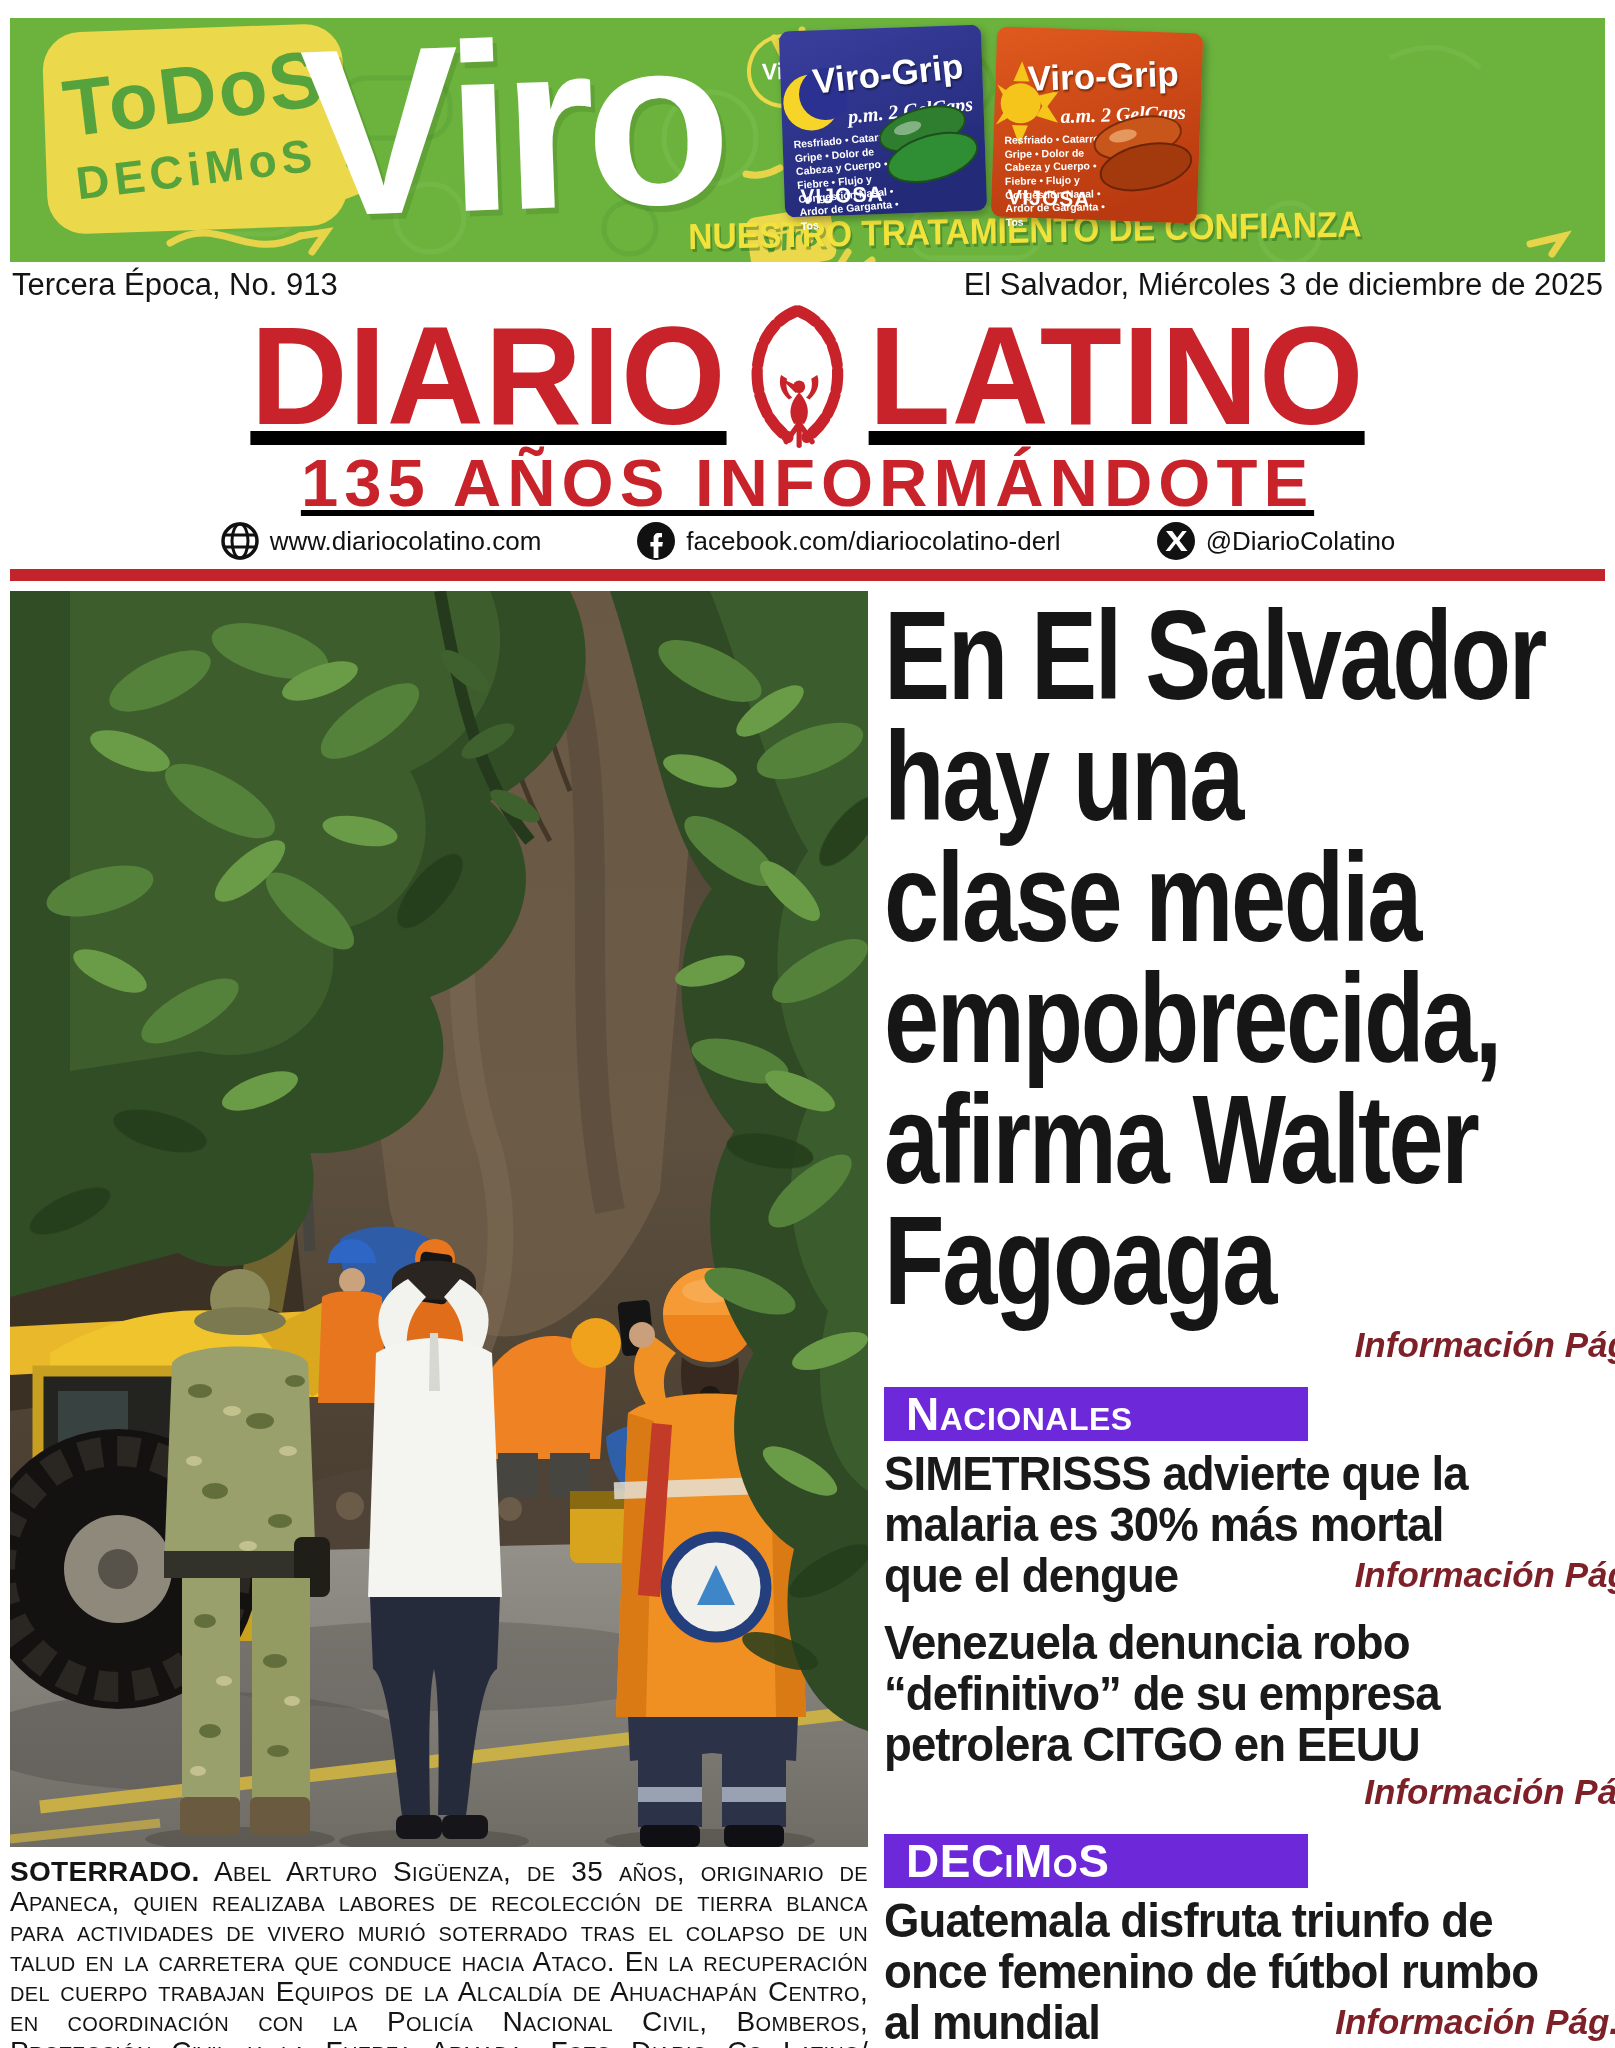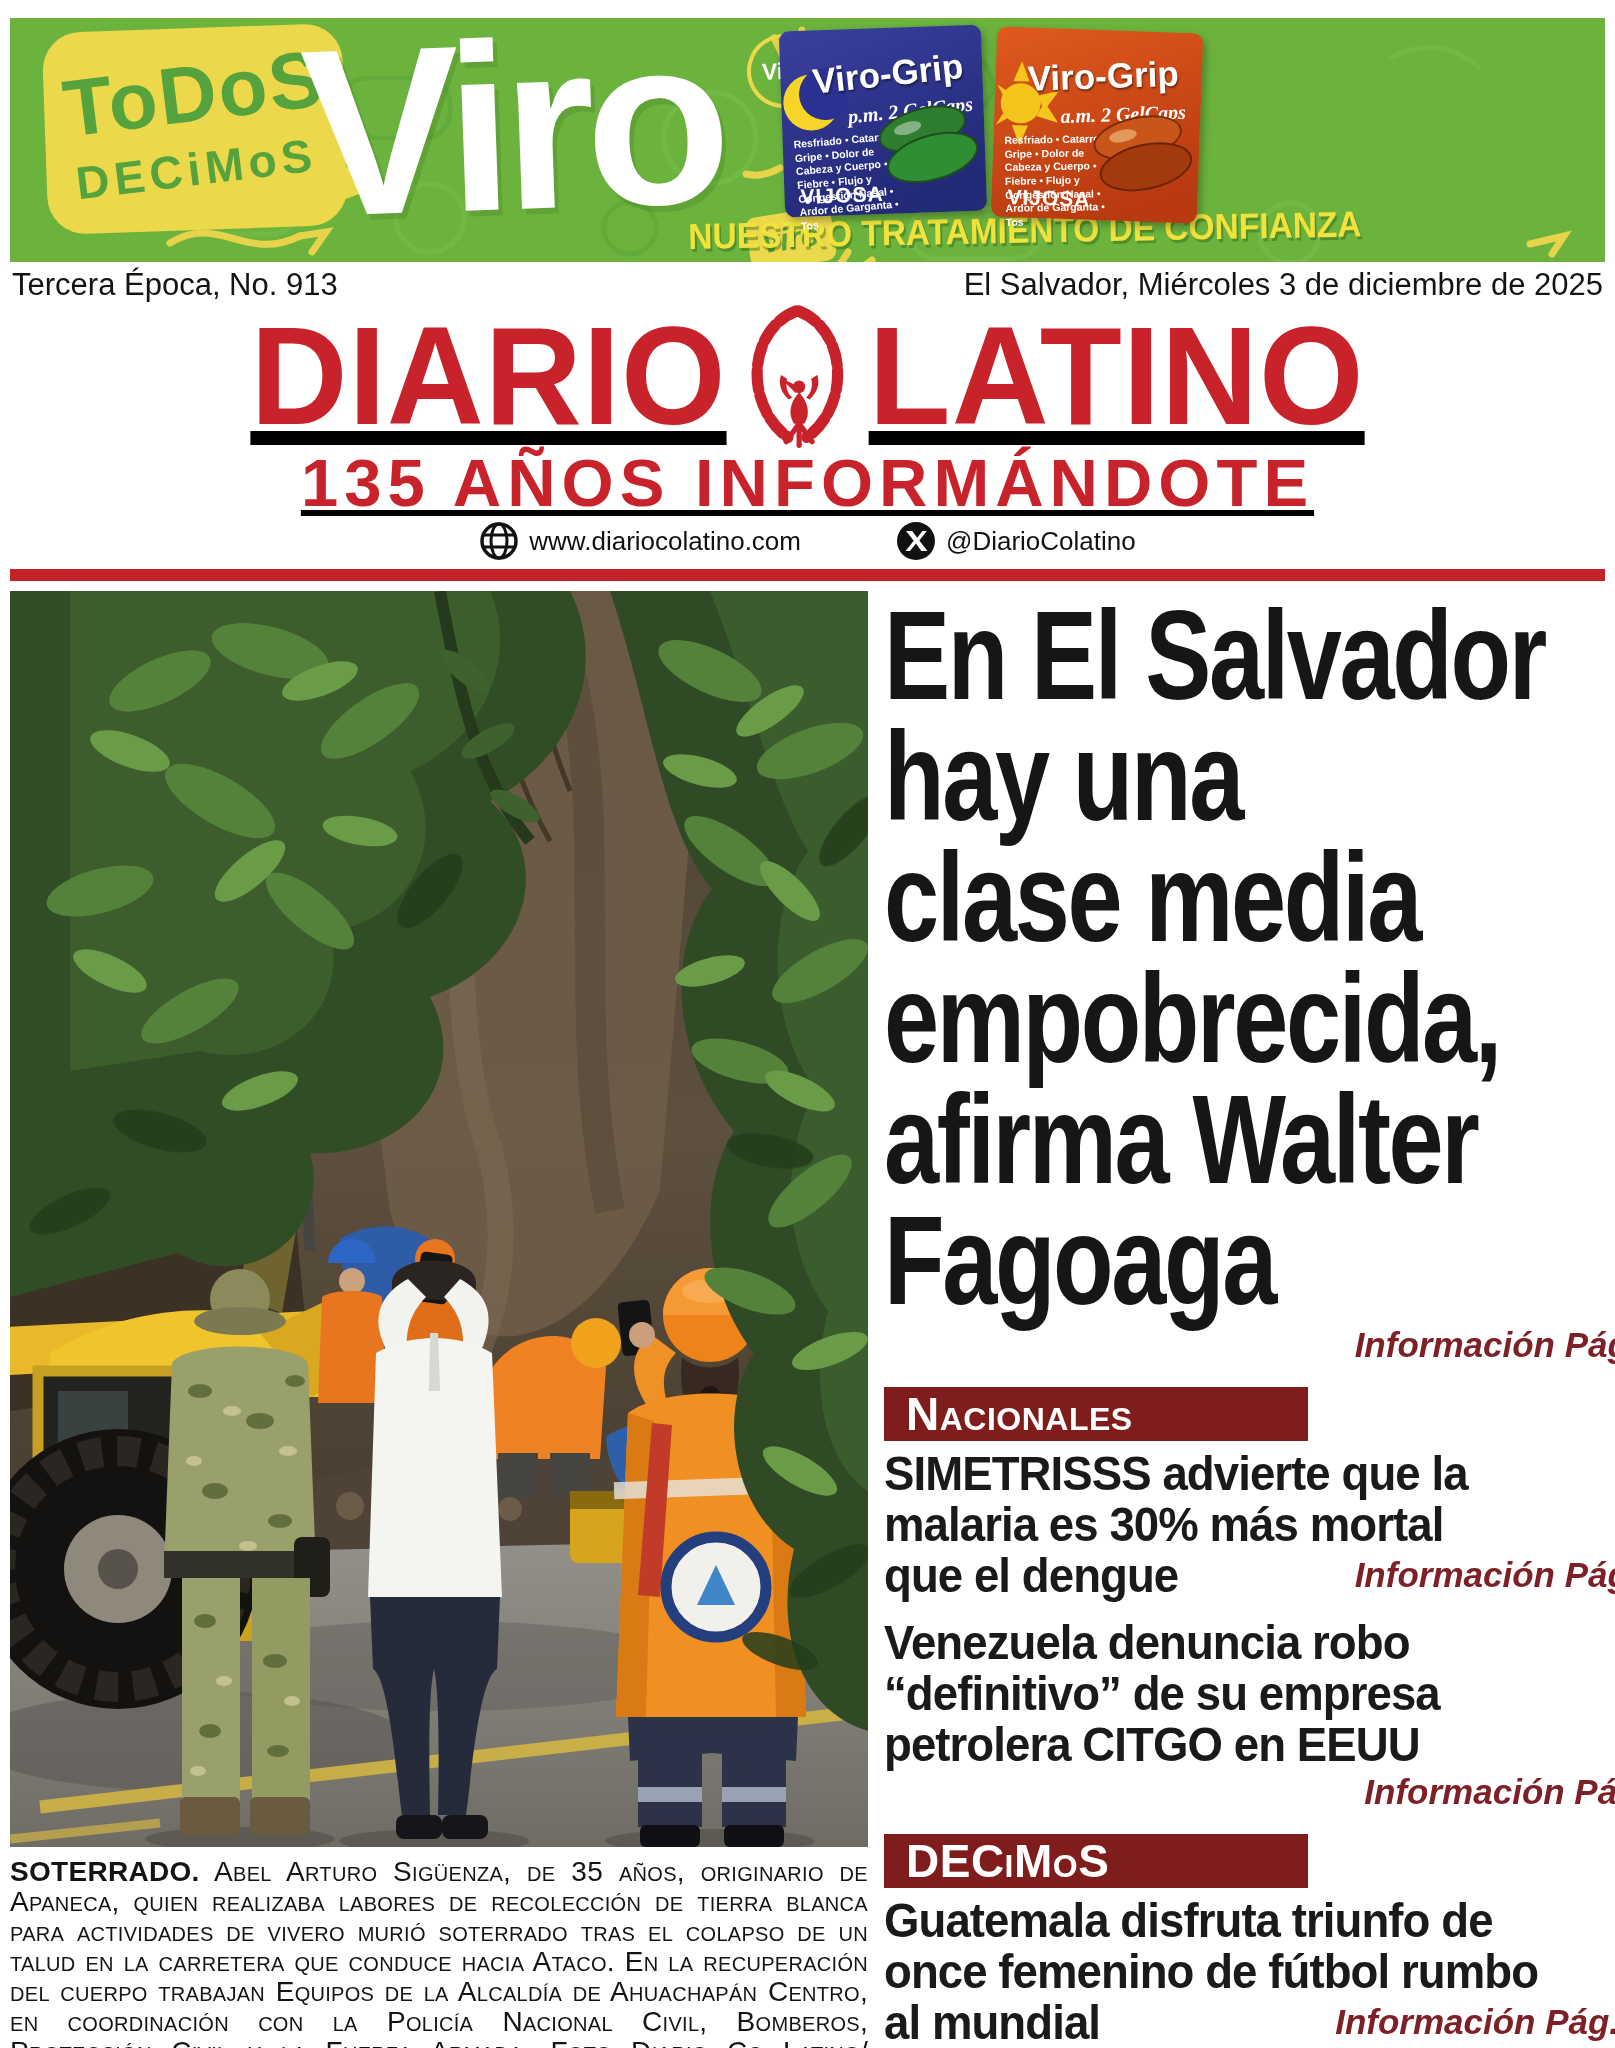--- a/index.html
+++ b/index.html
@@ -57,21 +57,21 @@
   .caption { margin-top:10px; font-size:28px; line-height:30px; text-align:justify; color:#141414;
              font-variant:small-caps; letter-spacing:.3px; }
   .caption-lead { text-transform:uppercase; font-weight:700; font-variant:normal; }
 
   .right-col { padding-top:4px; }
   .lead-headline { font-size:127px; line-height:121px; font-weight:700; color:#161616; letter-spacing:-3px;
                    transform:scaleX(.78); transform-origin:left top; width:129%; }
   .lead-headline span, .section-headline span { display:block; }
   .info-pag { text-align:right; font-size:35px; font-weight:700; font-style:italic; color:#7d2027; padding-right:6px; margin-top:4px; }
   .section { margin-top:22px; }
-  .section-bar { width:424px; height:54px; background:#7f1d1d; display:flex; align-items:center; padding-left:22px; }
+  .section-bar { width:424px; height:54px; background:#6d28d9; display:flex; align-items:center; padding-left:22px; }
   .section-bar span { color:#fff; font-size:46px; font-weight:700; font-variant:small-caps; letter-spacing:.5px; }
   .section-headline { margin-top:7px; font-size:49px; line-height:51px; font-weight:700; color:#1a1a1a;
                       letter-spacing:-1px; transform:scaleX(.93); transform-origin:left top; width:108%; }
   .pull-up { margin-top:-46px; }
   .sec-int .info-pag { margin-top:2px; }
 </style>
 </head>
 <body>
 
 <div class="page">
@@ -198,20 +198,27 @@
         <circle cx="20" cy="20" r="17" fill="none" stroke="#111" stroke-width="3.5"></circle>
         <ellipse cx="20" cy="20" rx="8" ry="17" fill="none" stroke="#111" stroke-width="3"></ellipse>
         <line x1="3" y1="14" x2="37" y2="14" stroke="#111" stroke-width="3"></line>
         <line x1="3" y1="26" x2="37" y2="26" stroke="#111" stroke-width="3"></line>
       </svg>
       <span>www.diariocolatino.com</span>
     </span>
     <span class="social-item">
       <svg width="40" height="40" viewBox="0 0 40 40">
         <circle cx="20" cy="20" r="19" fill="#111"></circle>
+        <path d="M26 12 h-3.2 c-3.4 0-5.2 2-5.2 5.3 V21 h-3.2 v4.4 h3.2 V37 h4.8 V25.4 h3.8 l.7-4.4 h-4.5 v-3 c0-1.2 .5-1.7 1.6-1.7 H26 Z" fill="#fff"></path>
+      </svg>
+      <span>facebook.com/diariocolatino-derl</span>
+    </span>
+    <span class="social-item">
+      <svg width="40" height="40" viewBox="0 0 40 40">
+        <circle cx="20" cy="20" r="19" fill="#111"></circle>
         <path d="M10 10 h6.2 l5 6.8 L26.4 10 h4.4 l-7.5 9.6 L31.5 30 h-6.2 l-5.4-7.4 L14 30 H9.6 l8.1-10.3 Z" fill="#fff"></path>
       </svg>
       <span>@DiarioColatino</span>
     </span>
   </div>
 
   <div class="red-rule"></div>
 
   <main class="content">
 

